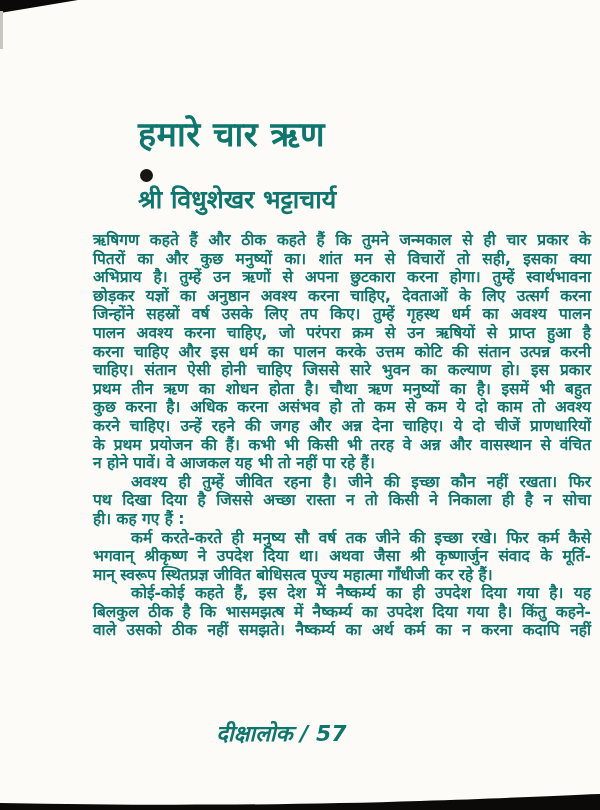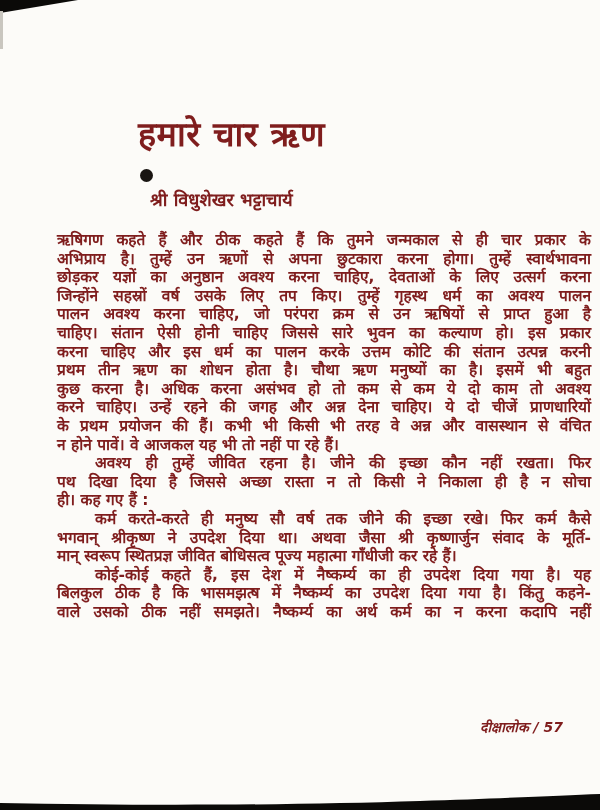--- a/index.html
+++ b/index.html
@@ -2,21 +2,21 @@
 <html><head>
 <meta charset="utf-8">
 <style>
   html,body{margin:0;padding:0;background:#e9e7e2;}
   .page{
     position:relative;
     width:600px;height:810px;
     background:#fcfbf8;
     overflow:hidden;
     font-family:"DejaVu Sans","Liberation Sans",sans-serif;
-    color:#7f1d1d;
+    color:#0f766e;
   }
   
   .corner-wedge{
     position:absolute;left:0;top:0;width:0;height:0;
     border-top:13px solid #0b0a08;border-right:78px solid transparent;
   }
   .edge-sliver{
     position:absolute;left:0;top:11px;width:3px;height:38px;
     background:#c9c6bf;
   }
@@ -26,63 +26,64 @@
     position:absolute;left:138px;top:112px;
     font-size:34px;line-height:44px;font-weight:bold;
     letter-spacing:0.5px;white-space:nowrap;
   }
   .bullet-dot{
     position:absolute;left:140px;top:169px;
     width:13px;height:13px;border-radius:50%;
     background:#191512;
   }
   .author{
-    position:absolute;left:150px;top:186px;
-    font-size:18px;line-height:28px;font-weight:600;
+    position:absolute;left:138px;top:186px;
+    font-size:25px;line-height:28px;font-weight:600;
     white-space:nowrap;
   }
   
   .body-block{
     position:absolute;left:57px;top:231px;width:534px;
     font-size:15.5px;font-weight:600;
   }
   .ln{
     height:18.6px;line-height:18.6px;
-    text-align:justify;text-align-last:justify;
+    text-align:justify;text-align-last:justify;margin-left:36px;
   }
   .ln.ind{padding-left:38px;}
   .ln.pe{text-align-last:left;}
   
   .footer{
     position:absolute;left:0;right:37px;top:717px;
-    text-align:right;
-    font-size:14px;font-weight:bold;font-style:italic;
+    text-align:center;
+    font-size:22px;font-weight:bold;font-style:italic;
     white-space:nowrap;
   }
 </style>
 </head>
 <body>
 
 <div class="page">
 
   <div class="corner-wedge"></div>
   <div class="edge-sliver"></div>
 
   <div class="title">हमारे चार ऋण</div>
   <div class="bullet-dot"></div>
   <div class="author">श्री विधुशेखर भट्टाचार्य</div>
 
   <div class="body-block">
     <div class="ln">ऋषिगण कहते हैं और ठीक कहते हैं कि तुमने जन्मकाल से ही चार प्रकार के</div>
+    <div class="ln">पितरों का और कुछ मनुष्यों का। शांत मन से विचारों तो सही, इसका क्या</div>
     <div class="ln">अभिप्राय है। तुम्हें उन ऋणों से अपना छुटकारा करना होगा। तुम्हें स्वार्थभावना</div>
     <div class="ln">छोड़कर यज्ञों का अनुष्ठान अवश्य करना चाहिए, देवताओं के लिए उत्सर्ग करना</div>
     <div class="ln">जिन्होंने सहस्रों वर्ष उसके लिए तप किए। तुम्हें गृहस्थ धर्म का अवश्य पालन</div>
     <div class="ln">पालन अवश्य करना चाहिए, जो परंपरा क्रम से उन ऋषियों से प्राप्त हुआ है</div>
+    <div class="ln">करना चाहिए और इस धर्म का पालन करके उत्तम कोटि की संतान उत्पन्न करनी</div>
     <div class="ln">चाहिए। संतान ऐसी होनी चाहिए जिससे सारे भुवन का कल्याण हो। इस प्रकार</div>
-    <div class="ln">करना चाहिए और इस धर्म का पालन करके उत्तम कोटि की संतान उत्पन्न करनी</div>
     <div class="ln">प्रथम तीन ऋण का शोधन होता है। चौथा ऋण मनुष्यों का है। इसमें भी बहुत</div>
     <div class="ln">कुछ करना है। अधिक करना असंभव हो तो कम से कम ये दो काम तो अवश्य</div>
     <div class="ln">करने चाहिए। उन्हें रहने की जगह और अन्न देना चाहिए। ये दो चीजें प्राणधारियों</div>
     <div class="ln">के प्रथम प्रयोजन की हैं। कभी भी किसी भी तरह वे अन्न और वासस्थान से वंचित</div>
     <div class="ln pe">न होने पावें। वे आजकल यह भी तो नहीं पा रहे हैं।</div>
     <div class="ln ind">अवश्य ही तुम्हें जीवित रहना है। जीने की इच्छा कौन नहीं रखता। फिर</div>
     <div class="ln">पथ दिखा दिया है जिससे अच्छा रास्ता न तो किसी ने निकाला ही है न सोचा</div>
     <div class="ln pe">ही। कह गए हैं :</div>
     <div class="ln ind">कर्म करते-करते ही मनुष्य सौ वर्ष तक जीने की इच्छा रखे। फिर कर्म कैसे</div>
     <div class="ln">भगवान् श्रीकृष्ण ने उपदेश दिया था। अथवा जैसा श्री कृष्णार्जुन संवाद के मूर्ति-</div>

